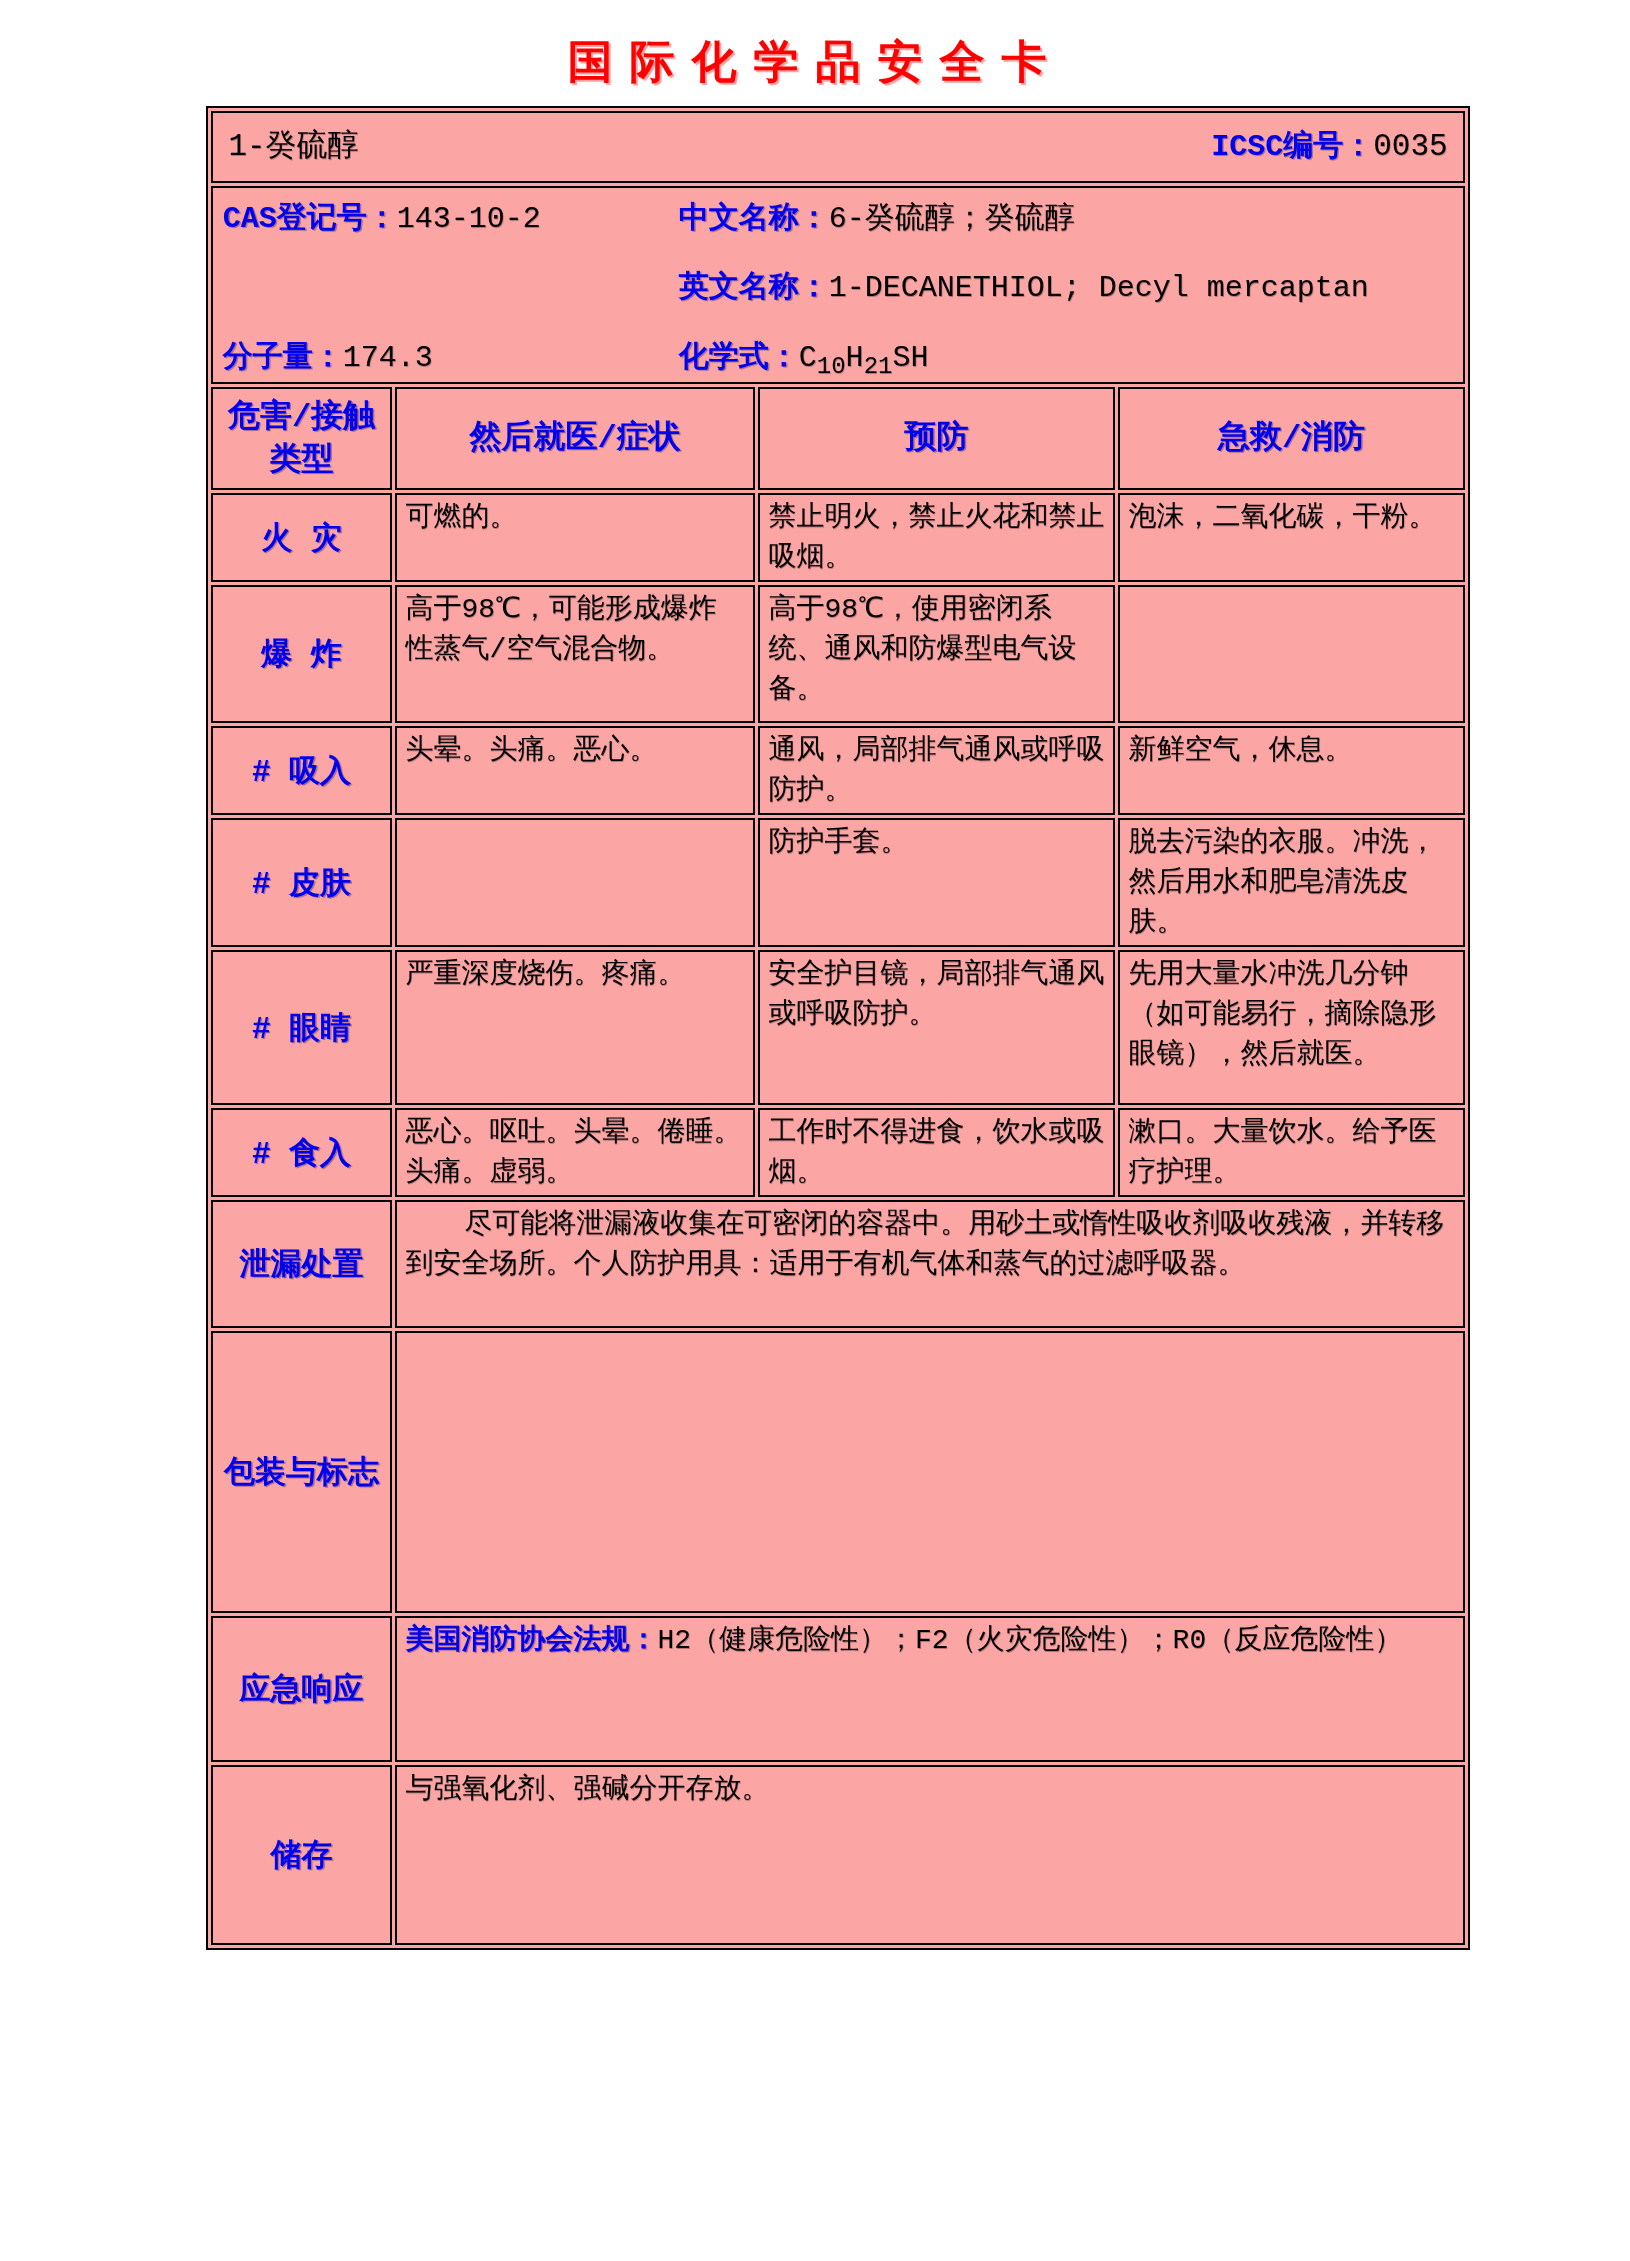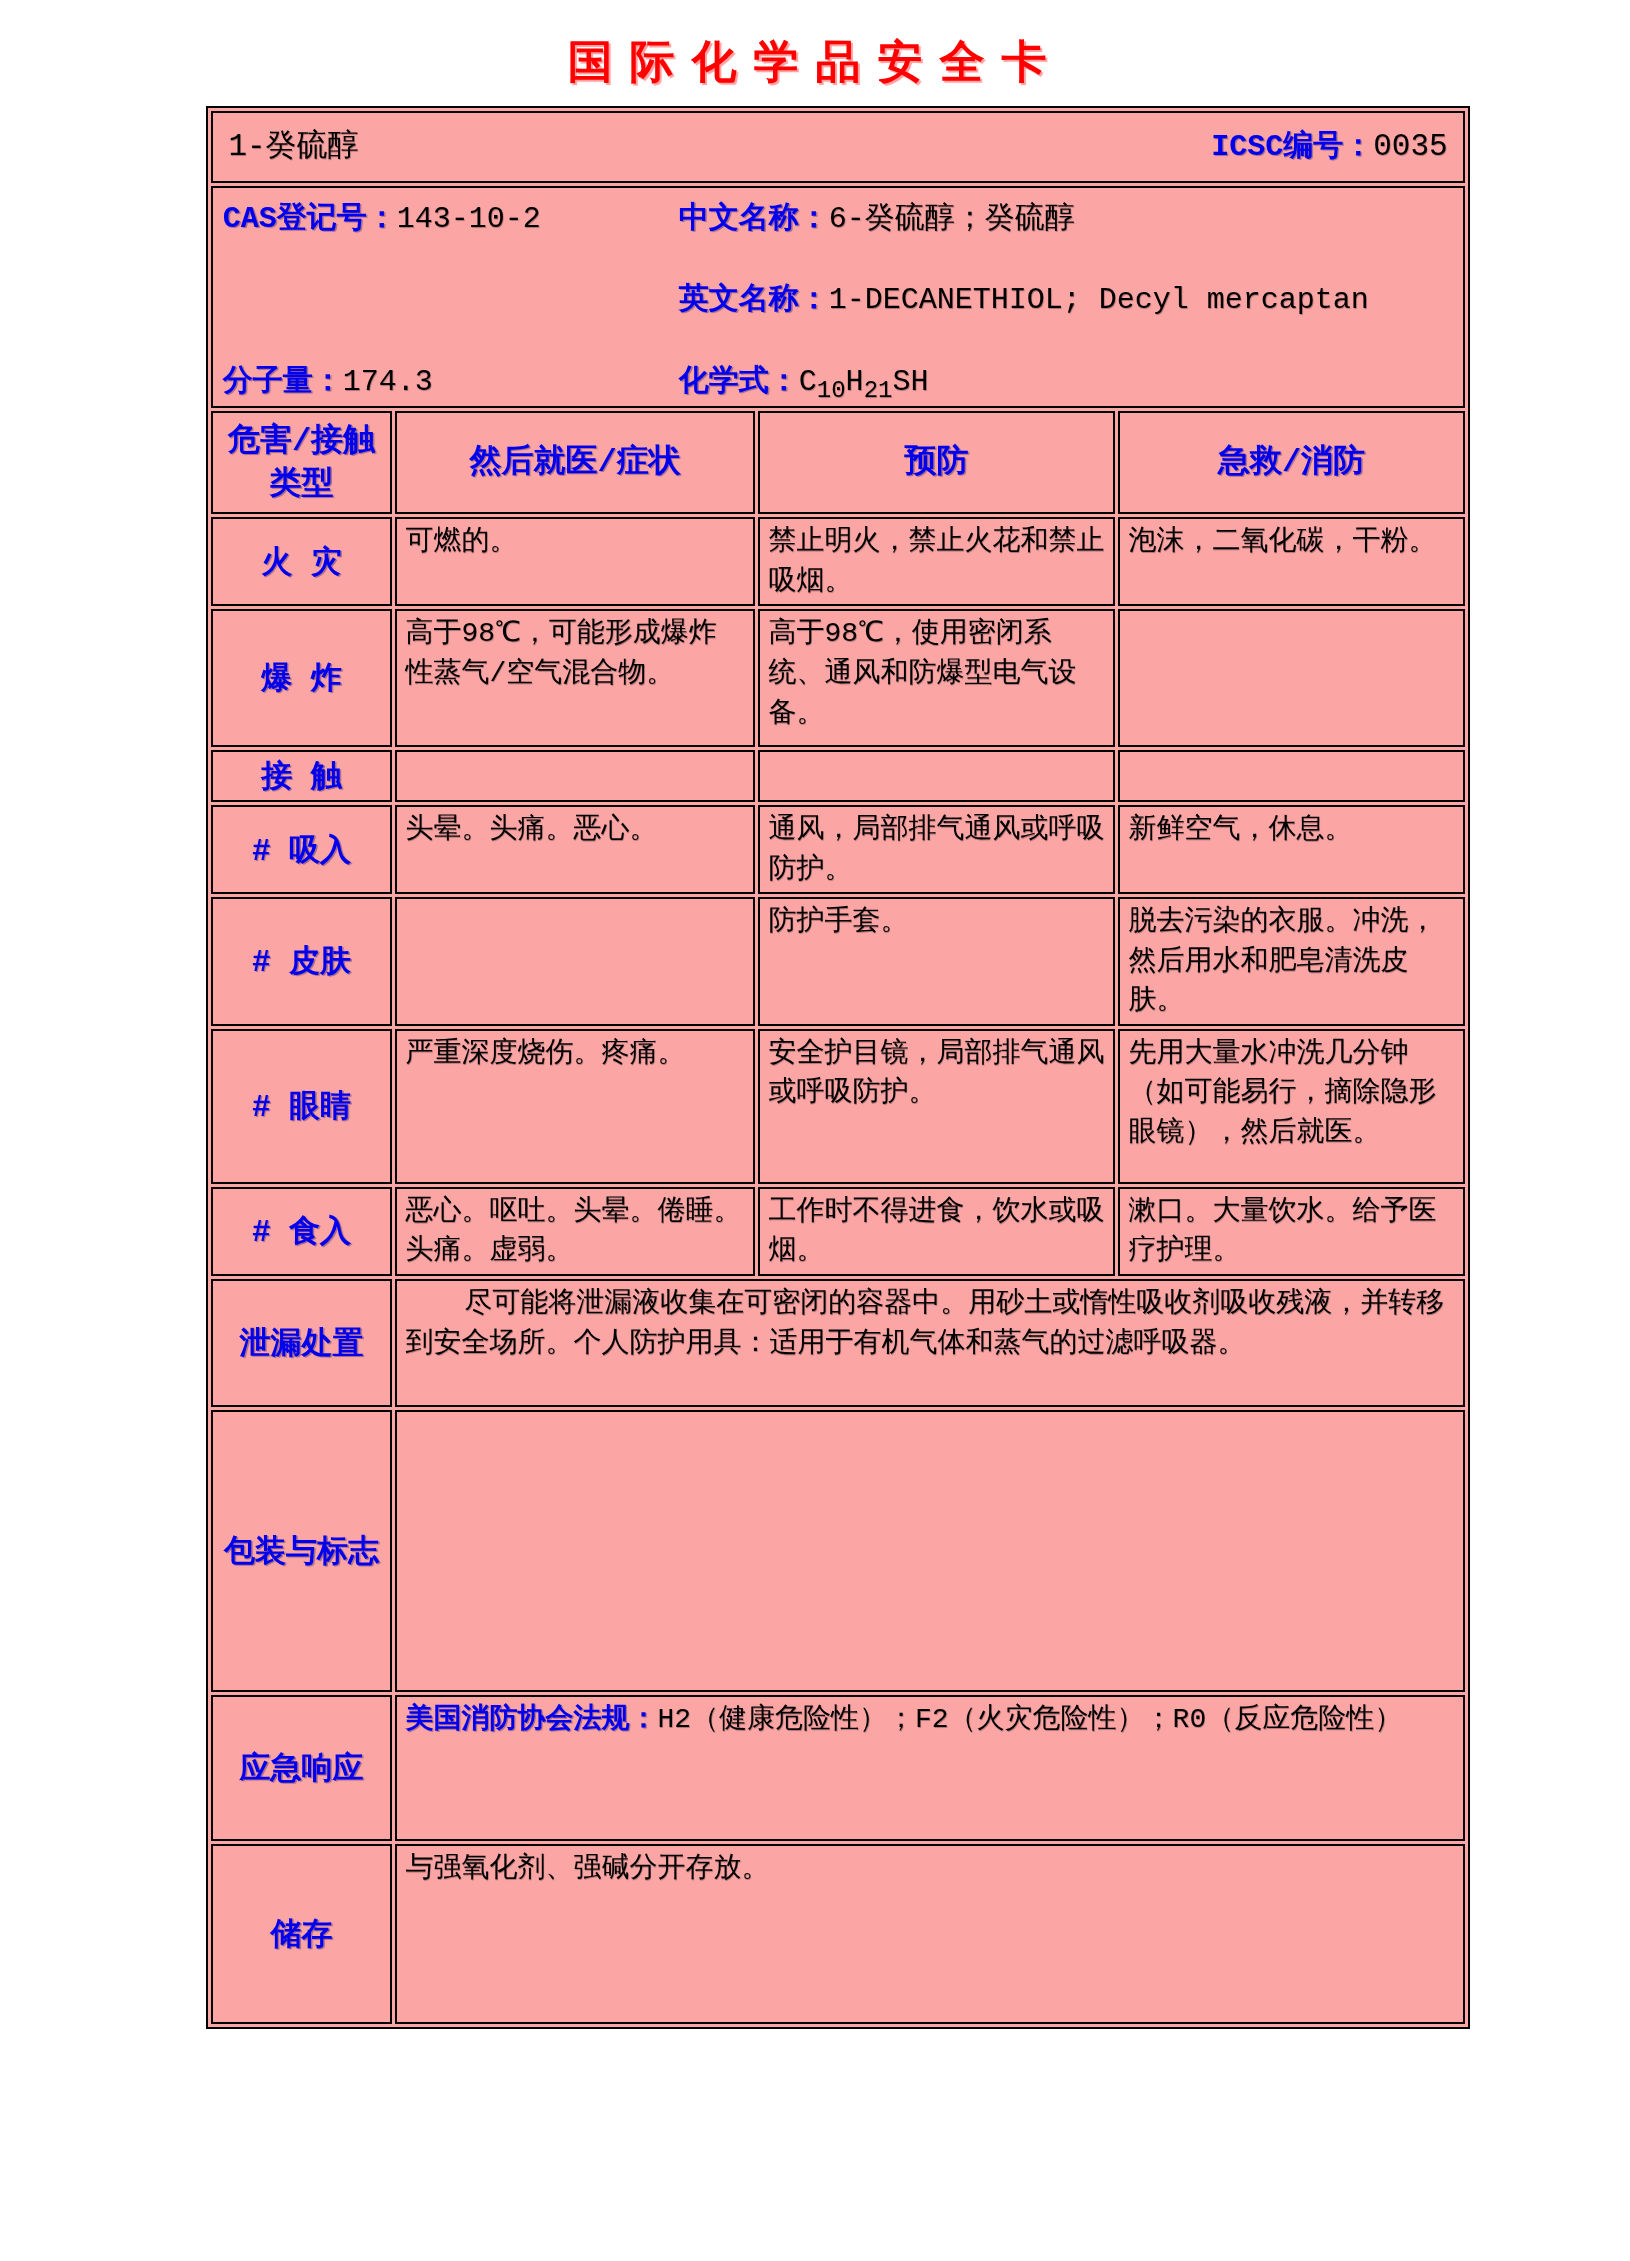--- a/index.html
+++ b/index.html
@@ -34,21 +34,21 @@
   td.headcell{vertical-align:middle;text-align:center;font-size:32px;line-height:1.35;}
 
   .namerow-cell{vertical-align:middle;}
   .namebar{display:flex;justify-content:space-between;align-items:center;padding:0 7px;}
   .namebar .chem{font-size:31px;}
   .namebar .lbl{font-size:30px;}
   .namebar .icsc-val{font-size:31px;}
 
   .info-grid{
     display:grid;grid-template-columns:456px 1fr;grid-auto-rows:auto;
-    row-gap:38px;padding:5.6px 0 0 1.4px;
+    row-gap:26px;padding:5.6px 0 0 1.4px;
   }
   .info-grid .lbl{font-size:30px;}
   .info-grid .val{font-size:30px;}
 
   sub{font-size:0.8em;line-height:0;}
 </style>
 </head>
 <body>
 
 <h1 class="title">国际化学品安全卡</h1>
@@ -113,26 +113,20 @@
     <td class="txt">泡沫，二氧化碳，干粉。</td>
   </tr>
 
   <tr style="height:138px">
     <td class="lblcell lbl">爆 炸</td>
     <td class="txt">高于98℃，可能形成爆炸性蒸气/空气混合物。</td>
     <td class="txt">高于98℃，使用密闭系统、通风和防爆型电气设备。</td>
     <td class="txt"></td>
   </tr>
 
-  <tr style="height:45px">
-    <td class="lblcell lbl">接 触</td>
-    <td class="txt"></td>
-    <td class="txt"></td>
-    <td class="txt"></td>
-  </tr>
 
   <tr style="height:79px">
     <td class="lblcell lbl"># 吸入</td>
     <td class="txt">头晕。头痛。恶心。</td>
     <td class="txt">通风，局部排气通风或呼吸防护。</td>
     <td class="txt">新鲜空气，休息。</td>
   </tr>
 
   <tr style="height:121px">
     <td class="lblcell lbl"># 皮肤</td>

